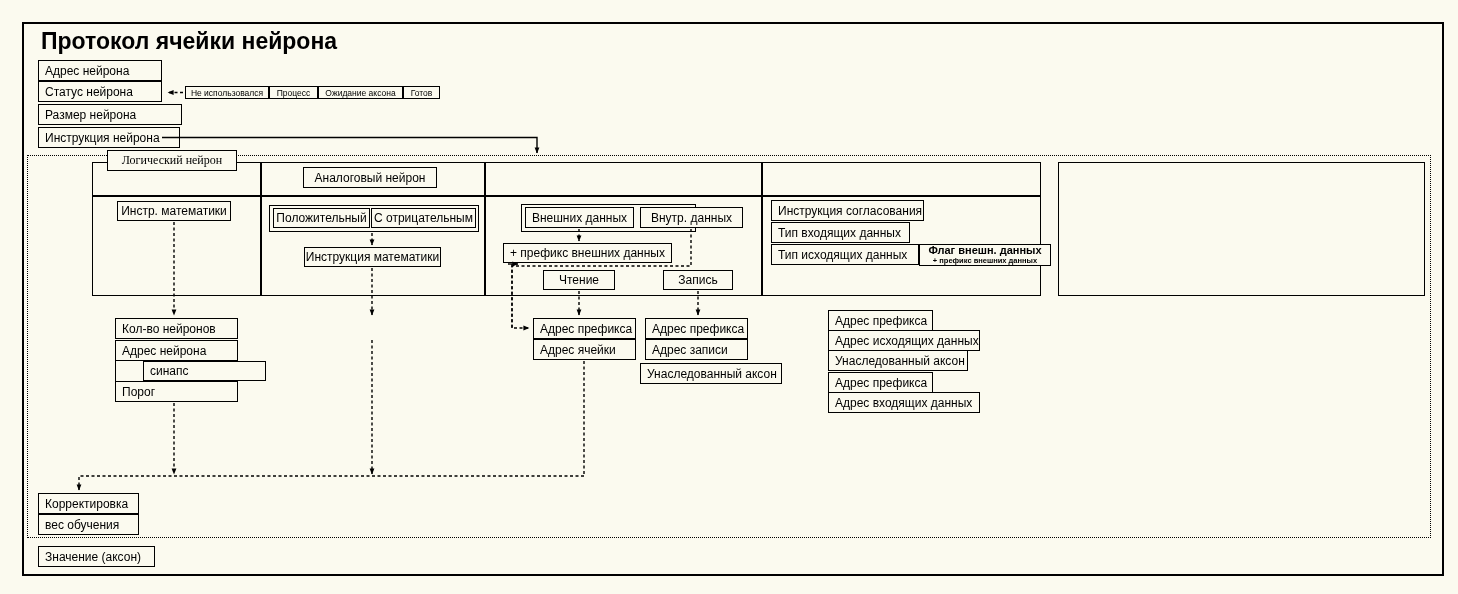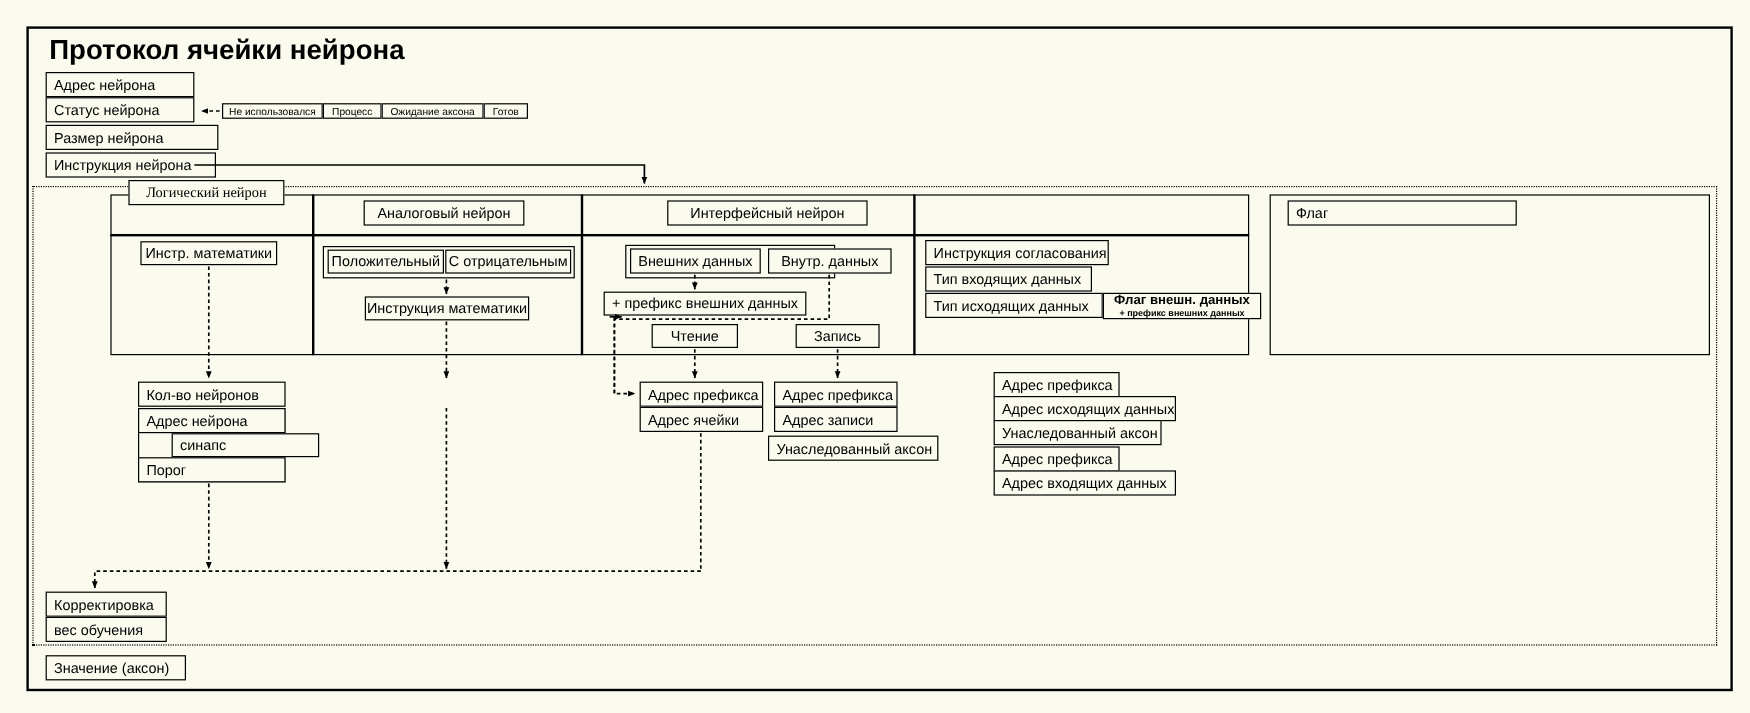--- a/index.html
+++ b/index.html
@@ -96,22 +96,20 @@
   <div class="panel" style="left:92px;top:162px;width:949px;height:134px;"></div>
   <div class="hline" style="left:92px;top:195px;width:949px;"></div>
   <div class="vline" style="left:260px;top:162px;height:134px;"></div>
   <div class="vline" style="left:484px;top:162px;height:134px;"></div>
   <div class="vline" style="left:761px;top:162px;height:134px;"></div>
 
   <div class="panel" style="left:1058px;top:162px;width:367px;height:134px;"></div>
 
   <div class="box c" style="left:107px;top:150px;width:130px;height:21px;font-family:Liberation Serif, serif;">Логический нейрон</div>
   <div class="box c" style="left:303px;top:167px;width:134px;height:21px;">Аналоговый нейрон</div>
-  <div class="box c" style="left:556px;top:167px;width:167px;height:21px;">Интерфейсный нейрон</div>
-  <div class="box" style="left:1073px;top:167px;width:191px;height:21px;">Флаг</div>
 
   <div class="box c" style="left:117px;top:201px;width:114px;height:20px;">Инстр. математики</div>
 
   <div class="group" style="left:269px;top:205px;width:210px;height:27px;"></div>
   <div class="box c" style="left:273px;top:208px;width:97px;height:20px;">Положительный</div>
   <div class="box c" style="left:371px;top:208px;width:105px;height:20px;text-align:right;">С отрицательным</div>
   <div class="box c" style="left:304px;top:247px;width:137px;height:20px;">Инструкция математики</div>
 
   <div class="group" style="left:521px;top:204px;width:175px;height:28px;"></div>
   <div class="box c" style="left:525px;top:207px;width:109px;height:21px;">Внешних данных</div>

